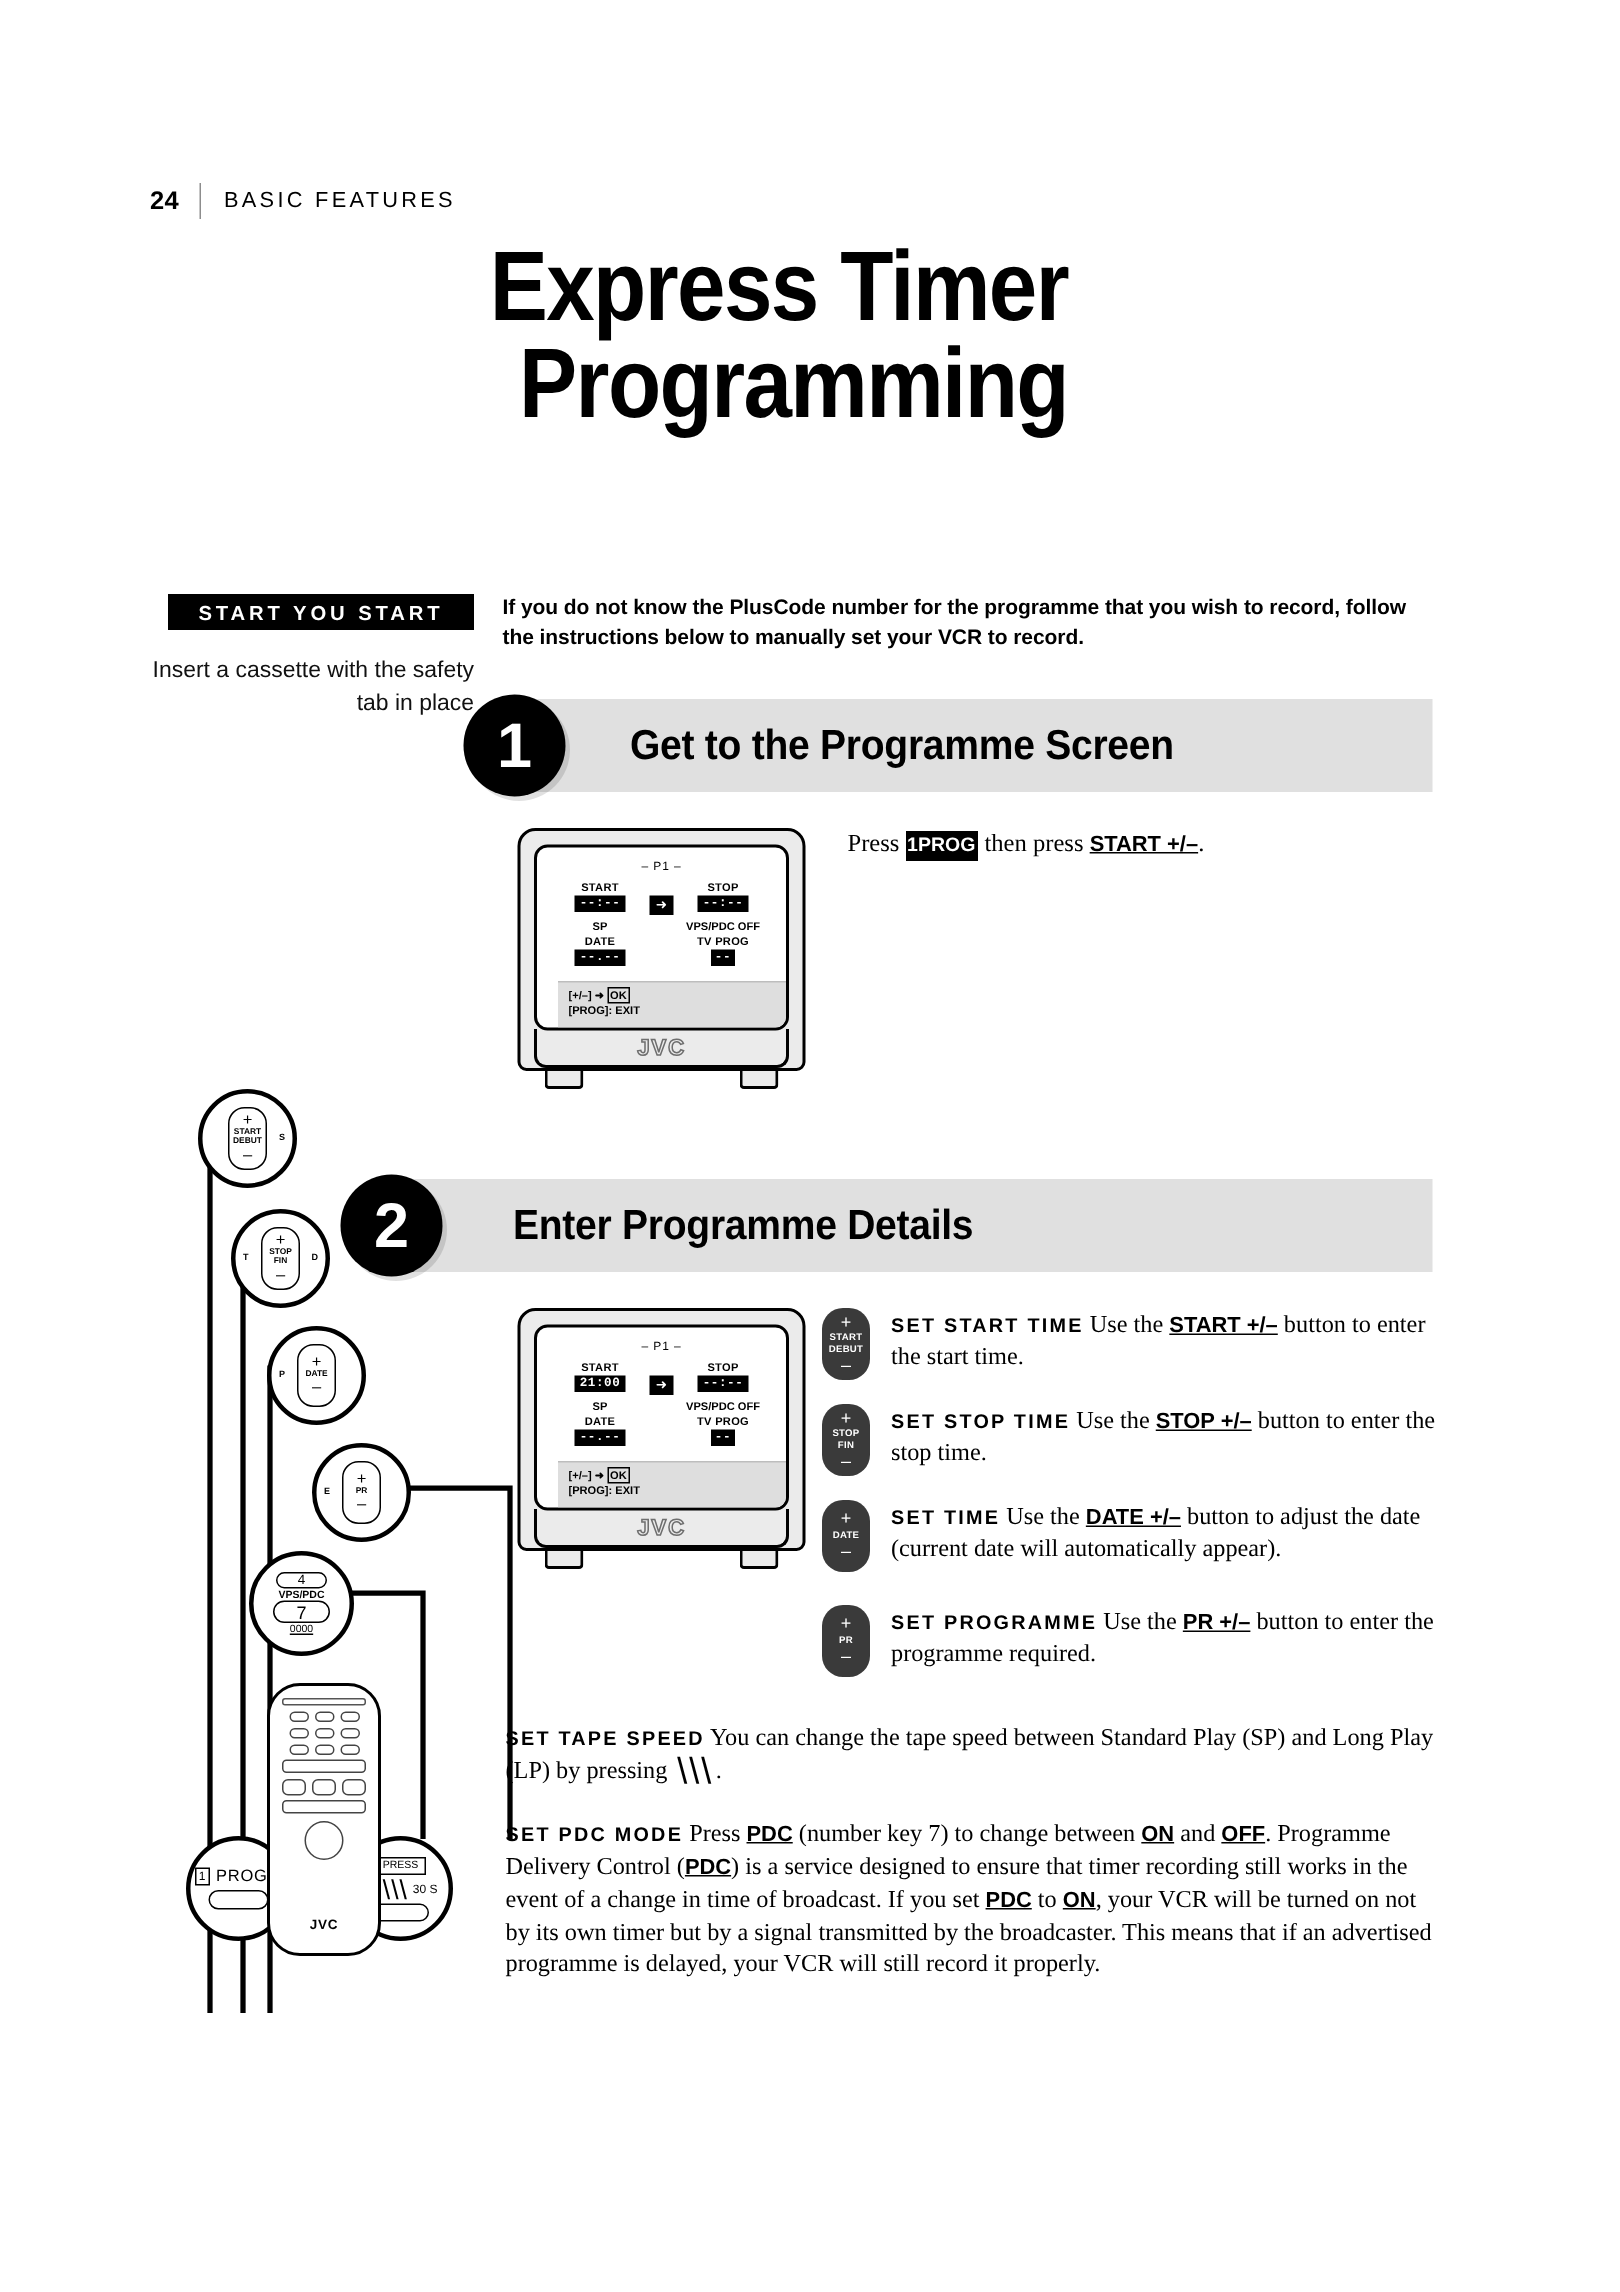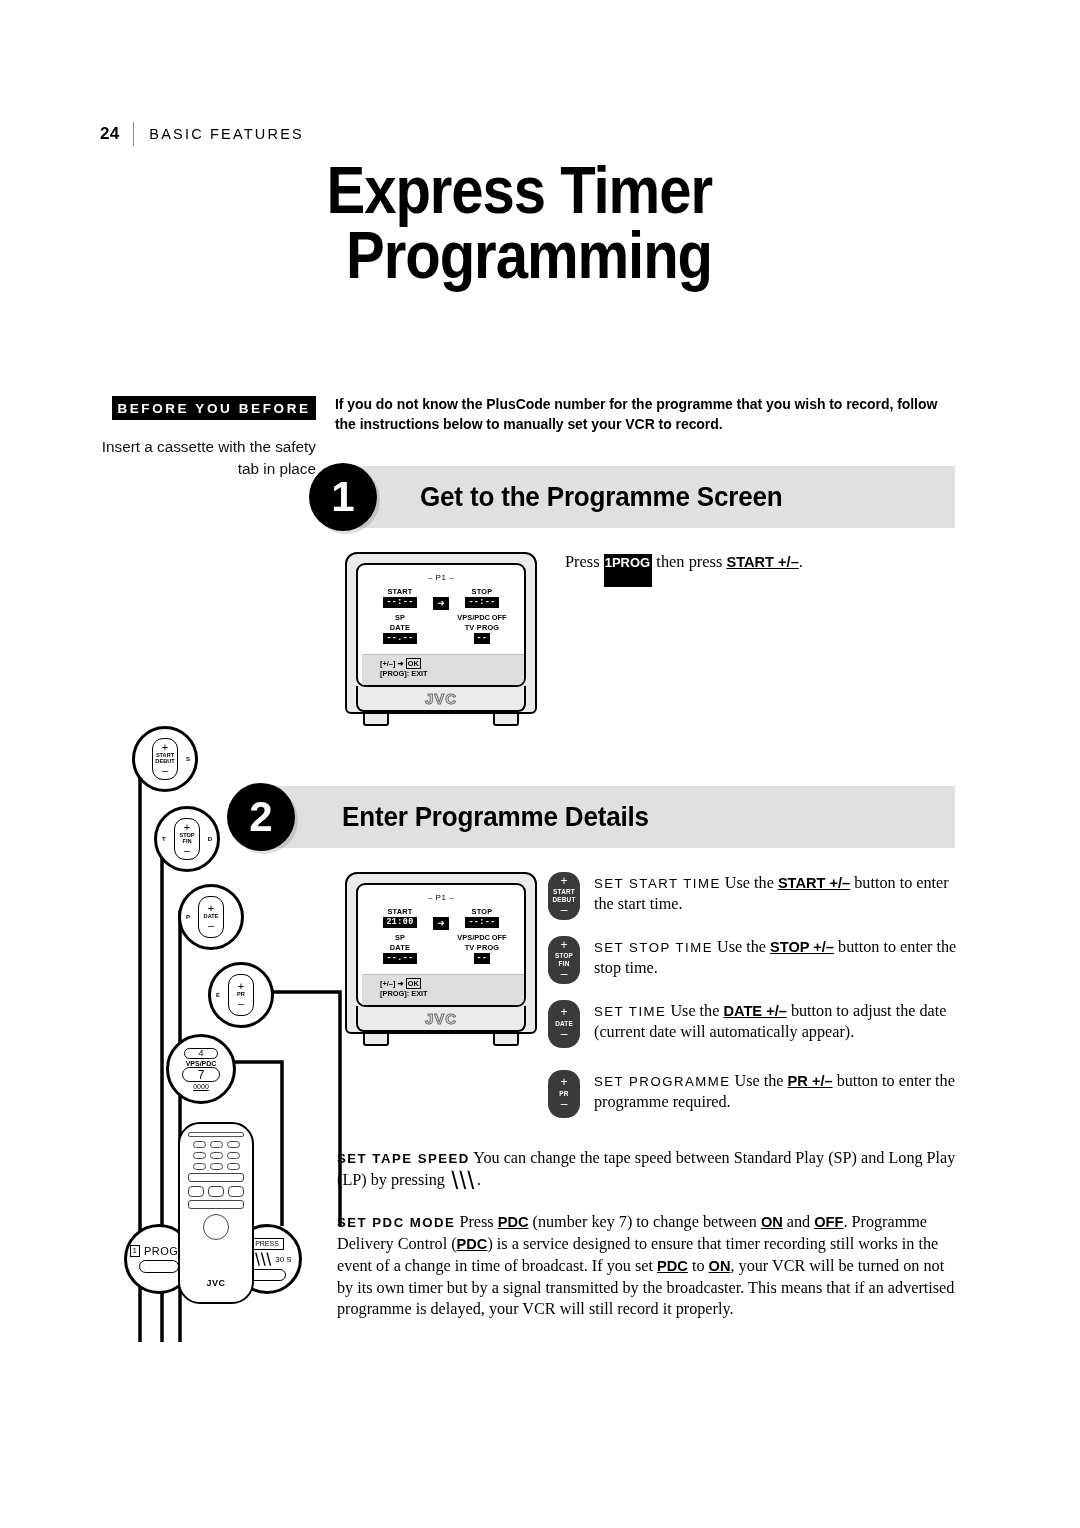--- a/index.html
+++ b/index.html
@@ -147,24 +147,24 @@
     line-height: 1.25;
   }
   .tv .arrowcell { display: flex; align-items: center; justify-content: center; }
   .tv .arrowbox {
     background: #000; color: #fff;
     font-size: 9px; line-height: 1;
     padding: 2px 4px;
   }
   .tv .sub { font-size: 7.4px; font-weight: bold; margin-top: 2px; }
   .tv .footer {
-    position: absolute; left: 4px; right: 0; bottom: 0;
+    position: absolute; left: 14px; right: 0; bottom: 0;
     background: #dedede;
     border-top: 1px solid #bdbdbd;
-    padding: 4px 6px 5px 18px;
+    padding: 4px 6px 5px 7px;
     font-size: 7.4px; font-weight: bold; line-height: 1.45;
   }
   .tv .okbox { border: 1px solid #000; padding: 0 1px; }
   .tv .brandbar {
     border: 2.5px solid #000; border-top: none;
     border-radius: 0 0 8px 8px;
     background: #ebebeb;
     height: 26px;
     display: flex; align-items: center; justify-content: center;
     margin-top: -1px;
@@ -209,21 +209,21 @@
   .s2row .btn .pl { font-size: 12px; }
   .s2row .btn .nm { font-size: 6.4px; font-weight: bold; letter-spacing: .2px; }
   .s2row .btn .mn { font-size: 12px; margin-top: 1px; }
   .s2row .txt {
     font-family: "Liberation Serif", serif;
     font-size: 16.2px; line-height: 1.32;
     padding-top: 1px;
   }
   .s2row .txt .cap {
     font-family: "Liberation Sans", sans-serif;
-    font-weight: normal; font-size: 13.2px; letter-spacing: 1.5px;
+    font-weight: bold; font-size: 13.2px; letter-spacing: 1.5px;
   }
   .bold-sans { font-family: "Liberation Sans", sans-serif; font-weight: bold; font-size: 14.6px; text-decoration: underline; }
 
   
   #tape-speed-para, #pdc-para {
     position: absolute; left: 337px; width: 625px;
     font-family: "Liberation Serif", serif;
     font-size: 16.2px; line-height: 1.35;
   }
   #tape-speed-para { top: 1148px; }
@@ -281,21 +281,21 @@
   <span class="pnum">24</span>
   <span class="rule"></span>
   <span class="section">BASIC FEATURES</span>
 </div>
 
 <div id="title-block">
   <div class="tline">Express Timer</div>
   <div class="tline">Programming</div>
 </div>
 
-<div id="before-badge">BEFORE YOU BEFORE</div>
+<div id="before-badge">START YOU START</div>
 <div id="sidebar-notes">
   <p>Insert a cassette with the safety tab in place</p>
 </div>
 
 <div id="intro">If you do not know the PlusCode number for the programme that you wish to record, follow the instructions below to manually set your VCR to record.</div>
 
 <div class="step-banner" id="step1-banner">
   <div class="badge">1</div>
   <div class="htext">Get to the Programme Screen</div>
 </div>
@@ -347,21 +347,21 @@
       </div>
     </div>
     <div class="brandbar">
       <span class="brand">JVC</span>
     </div>
   </div>
   <div class="feet"></div>
 </div>
 
 <div style="position:absolute; left:565px; top:552px; width:390px; font-family:'Liberation Serif',serif; font-size:16.4px;">
-  <span>Press </span><span style="background:#000;color:#fff;font-family:'Liberation Sans',sans-serif;font-weight:bold;font-size:13px;padding:1px 2px 17px 1px;">1PROG</span><span> then press </span><span class="bold-sans">START +/–</span><span>.</span>
+  <span>Press </span><span style="background:#000;color:#fff;font-family:'Liberation Sans',sans-serif;font-weight:bold;font-size:13px;padding:1px 2px 4px 1px;">1PROG</span><span> then press </span><span class="bold-sans">START +/–</span><span>.</span>
 </div>
 
 <div class="step-banner" id="step2-banner">
   <div class="badge">2</div>
   <div class="htext">Enter Programme Details</div>
 </div>
 
 <div class="tv" id="tv2">
   <div class="cabinet">
     <div class="screen">

